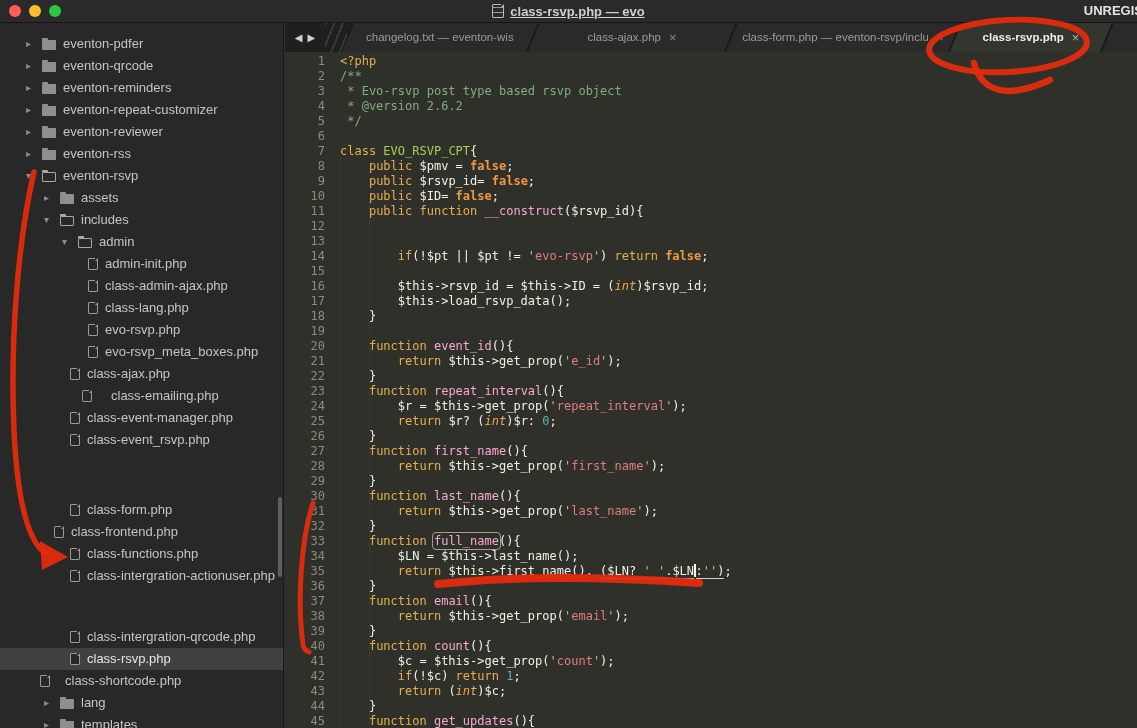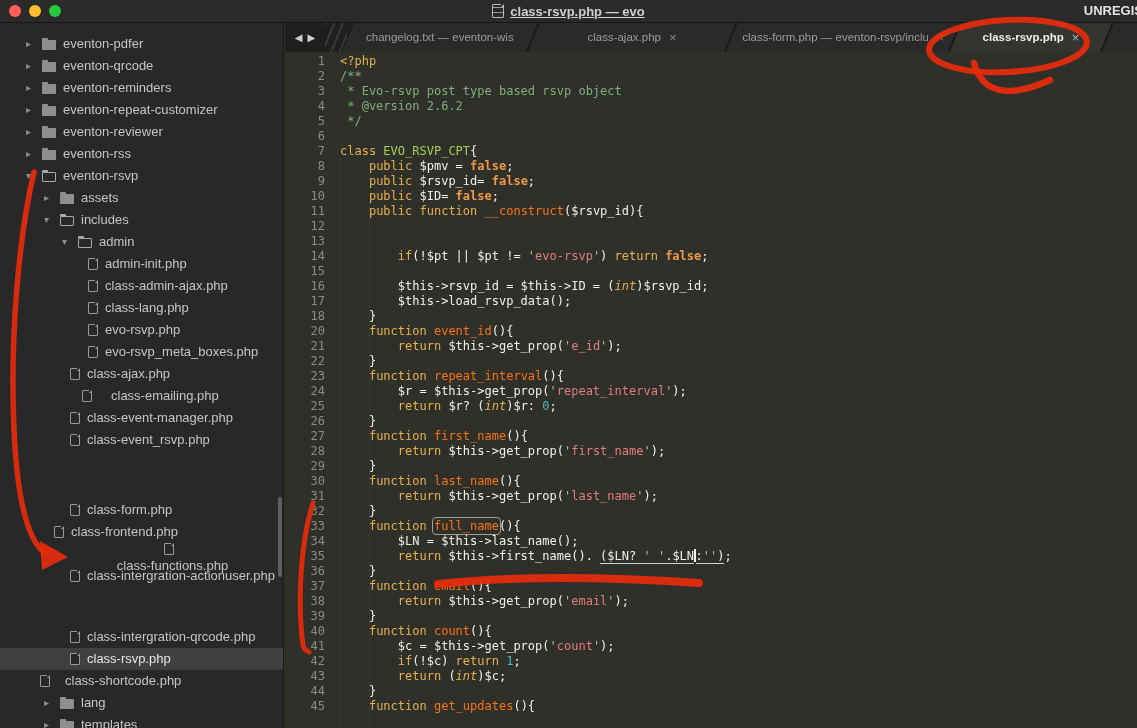--- a/index.html
+++ b/index.html
@@ -68,21 +68,21 @@
           overflow:hidden;padding-top:2px;}
   .guide{position:absolute;top:105px;bottom:0;width:0;border-left:1px dotted #41423a;}
   .g1{left:55px;}
   .g2{left:84px;top:150px;}
   .line{display:flex;height:15px;font-family:"DejaVu Sans Mono",monospace;font-size:12px;
         line-height:15px;white-space:pre;}
   .ln{flex:none;width:40px;text-align:right;color:#8b8c80;user-select:none;}
   .codetxt{flex:none;padding-left:15px;color:#f1f1e8;}
   .tk.p{color:#f1f1e8}
   .tk.k{color:#e7b04f}
-  .tk.d{color:#f97316}
+  .tk.d{color:#f9a8d4}
   .tk.c{color:#a5ce55}
   .tk.m{color:#7fae7d}
   .tk.s{color:#e07d7d}
   .tk.q{color:#c2bd92}
   .tk.n{color:#55b8b8}
   .tk.b{color:#f09844;font-weight:bold}
   .tk.i{color:#e7b04f;font-style:italic}
   .tk.u{border-bottom:1px solid #d2d2c8;text-align:center;}
   .tk.box{outline:1px solid #a0a090;outline-offset:1px;border-radius:2px;}
   .caret{display:inline-block;width:1.5px;height:13px;background:#f7f7f0;vertical-align:-2px;}
@@ -210,21 +210,21 @@
         <div class="row" style="padding-left: 62px; margin-top: 48px;">
           <span class="filepad"></span>
           <span class="ic ic-file"></span>
           <span class="label">class-form.php</span>
         </div>
         <div class="row" style="padding-left: 46px;">
           <span class="filepad"></span>
           <span class="ic ic-file"></span>
           <span class="label">class-frontend.php</span>
         </div>
-        <div class="row" style="padding-left: 62px; flex-direction: column;">
+        <div class="row" style="padding-left: 62px;">
           <span class="filepad"></span>
           <span class="ic ic-file"></span>
           <span class="label">class-functions.php</span>
         </div>
         <div class="row" style="padding-left: 62px;">
           <span class="filepad"></span>
           <span class="ic ic-file"></span>
           <span class="label">class-intergration-actionuser.php</span>
         </div>
         <div class="row" style="padding-left: 62px; margin-top: 39px;">
@@ -320,20 +320,21 @@
         <div class="line"><span class="ln">9</span><span class="codetxt"><span class="tk p">    </span><span class="tk k">public </span><span class="tk p">$rsvp_id= </span><span class="tk b">false</span><span class="tk p">;</span></span></div>
         <div class="line"><span class="ln">10</span><span class="codetxt"><span class="tk p">    </span><span class="tk k">public </span><span class="tk p">$ID= </span><span class="tk b">false</span><span class="tk p">;</span></span></div>
         <div class="line"><span class="ln">11</span><span class="codetxt"><span class="tk p">    </span><span class="tk k">public </span><span class="tk k">function </span><span class="tk d">__construct</span><span class="tk p">($rsvp_id){</span></span></div>
         <div class="line"><span class="ln">12</span><span class="codetxt"></span></div>
         <div class="line"><span class="ln">13</span></div>
         <div class="line"><span class="ln">14</span><span class="codetxt"><span class="tk p">        </span><span class="tk k">if</span><span class="tk p">(!$pt || $pt != </span><span class="tk q">'</span><span class="tk s">evo-rsvp</span><span class="tk q">'</span><span class="tk p">) </span><span class="tk k">return </span><span class="tk b">false</span><span class="tk p">;</span></span></div>
         <div class="line"><span class="ln">15</span><span class="codetxt"></span></div>
         <div class="line"><span class="ln">16</span><span class="codetxt"><span class="tk p">        $this-&gt;rsvp_id = $this-&gt;ID = (</span><span class="tk i">int</span><span class="tk p">)$rsvp_id;</span></span></div>
         <div class="line"><span class="ln">17</span><span class="codetxt"><span class="tk p">        $this-&gt;load_rsvp_data();</span></span></div>
         <div class="line"><span class="ln">18</span><span class="codetxt"><span class="tk p">    }</span></span></div>
+        <div class="line"><span class="ln">19</span><span class="codetxt"></span></div>
         <div class="line"><span class="ln">20</span><span class="codetxt"><span class="tk p">    </span><span class="tk k">function </span><span class="tk d">event_id</span><span class="tk p">(){</span></span></div>
         <div class="line"><span class="ln">21</span><span class="codetxt"><span class="tk p">        </span><span class="tk k">return </span><span class="tk p">$this-&gt;get_prop(</span><span class="tk q">'</span><span class="tk s">e_id</span><span class="tk q">'</span><span class="tk p">);</span></span></div>
         <div class="line"><span class="ln">22</span><span class="codetxt"><span class="tk p">    }</span></span></div>
         <div class="line"><span class="ln">23</span><span class="codetxt"><span class="tk p">    </span><span class="tk k">function </span><span class="tk d">repeat_interval</span><span class="tk p">(){</span></span></div>
         <div class="line"><span class="ln">24</span><span class="codetxt"><span class="tk p">        $r = $this-&gt;get_prop(</span><span class="tk q">'</span><span class="tk s">repeat_interval</span><span class="tk q">'</span><span class="tk p">);</span></span></div>
         <div class="line"><span class="ln">25</span><span class="codetxt"><span class="tk p">        </span><span class="tk k">return </span><span class="tk p">$r? (</span><span class="tk i">int</span><span class="tk p">)$r: </span><span class="tk n">0</span><span class="tk p">;</span></span></div>
         <div class="line"><span class="ln">26</span><span class="codetxt"><span class="tk p">    }</span></span></div>
         <div class="line"><span class="ln">27</span><span class="codetxt"><span class="tk p">    </span><span class="tk k">function </span><span class="tk d">first_name</span><span class="tk p">(){</span></span></div>
         <div class="line"><span class="ln">28</span><span class="codetxt"><span class="tk p">        </span><span class="tk k">return </span><span class="tk p">$this-&gt;get_prop(</span><span class="tk q">'</span><span class="tk s">first_name</span><span class="tk q">'</span><span class="tk p">);</span></span></div>
         <div class="line"><span class="ln">29</span><span class="codetxt"><span class="tk p">    }</span></span></div>

